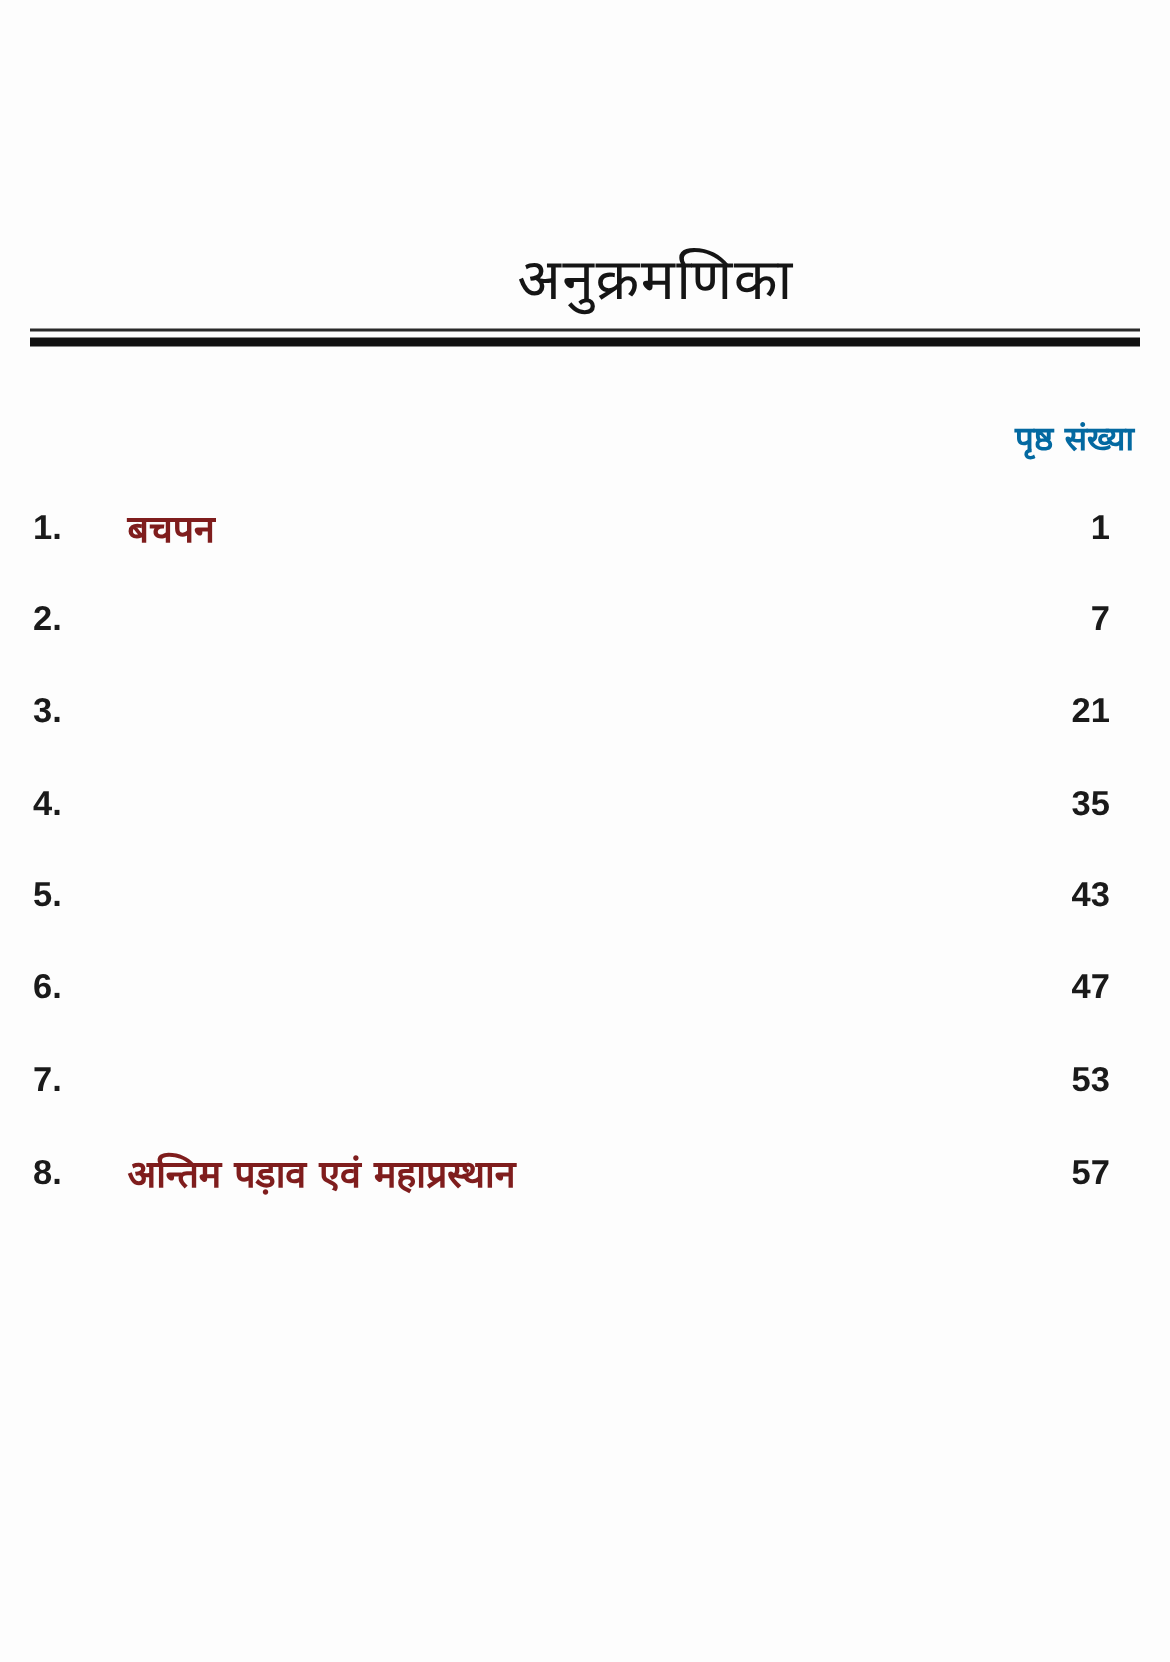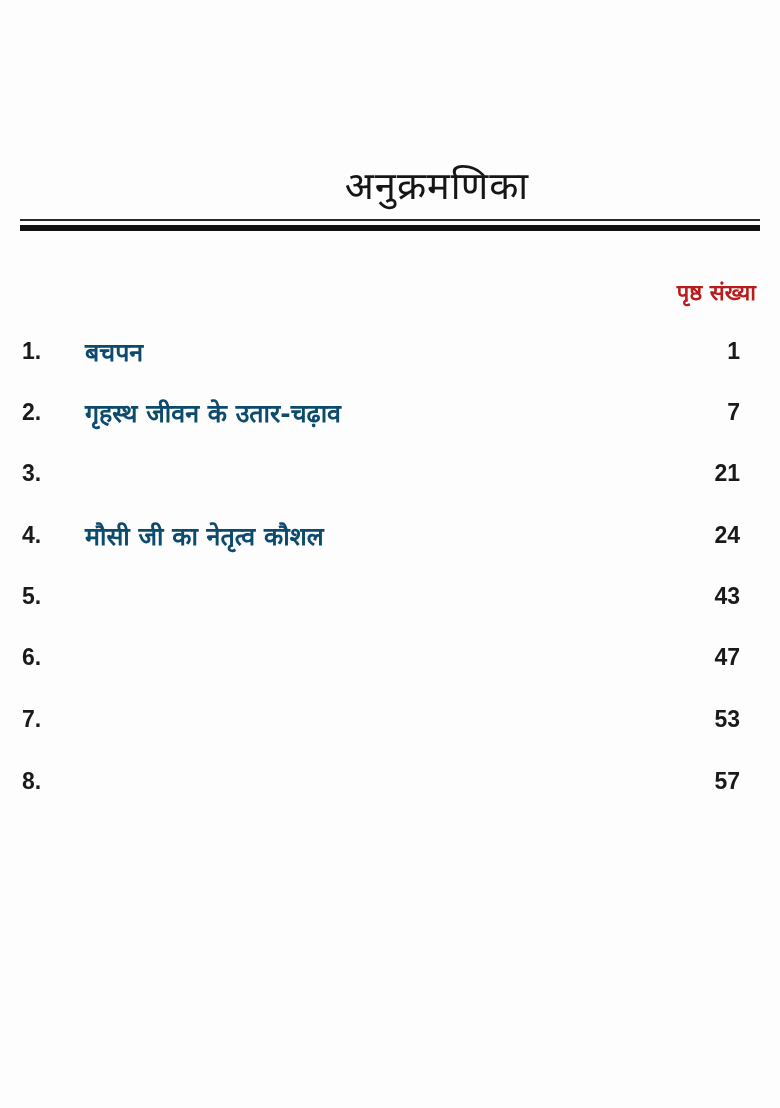--- a/index.html
+++ b/index.html
@@ -48,21 +48,21 @@
       top: 225px;
       height: 6px;
       background: #111111;
     }
     .page-col-header {
       position: absolute;
       right: 24px;
       top: 276px;
       font-size: 22px;
       font-weight: bold;
-      color: #b91c1c;
+      color: #0369a1;
     }
     .toc {
       position: absolute;
       left: 0;
       top: 330px;
       width: 780px;
     }
     .toc-row {
       position: absolute;
       left: 0;
@@ -77,21 +77,21 @@
       font-size: 23px;
       font-weight: bold;
       color: #1a1a1a;
     }
     .toc-title {
       position: absolute;
       left: 85px;
       top: 4px;
       font-size: 25px;
       font-weight: bold;
-      color: #0c4a6e;
+      color: #7f1d1d;
       white-space: nowrap;
     }
     .toc-page {
       position: absolute;
       right: 40px;
       top: 8px;
       font-family: "Liberation Sans", sans-serif;
       font-size: 23px;
       font-weight: bold;
       color: #1a1a1a;
@@ -113,49 +113,48 @@
   <div class="toc">
 
     <div class="toc-row" style="top:0px;">
       <span class="toc-num">1.</span>
       <span class="toc-title">बचपन</span>
       <span class="toc-page">1</span>
     </div>
 
     <div class="toc-row" style="top:61px;">
       <span class="toc-num">2.</span>
-      <span class="toc-title">गृहस्थ जीवन के उतार-चढ़ाव</span>
       <span class="toc-page">7</span>
     </div>
 
     <div class="toc-row" style="top:122px;">
       <span class="toc-num">3.</span>
       <span class="toc-page">21</span>
     </div>
 
     <div class="toc-row" style="top:184px;">
       <span class="toc-num">4.</span>
-      <span class="toc-title">मौसी जी का नेतृत्व कौशल</span>
-      <span class="toc-page">24</span>
+      <span class="toc-page">35</span>
     </div>
 
     <div class="toc-row" style="top:245px;">
       <span class="toc-num">5.</span>
       <span class="toc-page">43</span>
     </div>
 
     <div class="toc-row" style="top:306px;">
       <span class="toc-num">6.</span>
       <span class="toc-page">47</span>
     </div>
 
     <div class="toc-row" style="top:368px;">
       <span class="toc-num">7.</span>
       <span class="toc-page">53</span>
     </div>
 
     <div class="toc-row" style="top:430px;">
       <span class="toc-num">8.</span>
+      <span class="toc-title">अन्तिम पड़ाव एवं महाप्रस्थान</span>
       <span class="toc-page">57</span>
     </div>
 
   </div>
 </div>
 
 </body></html>

